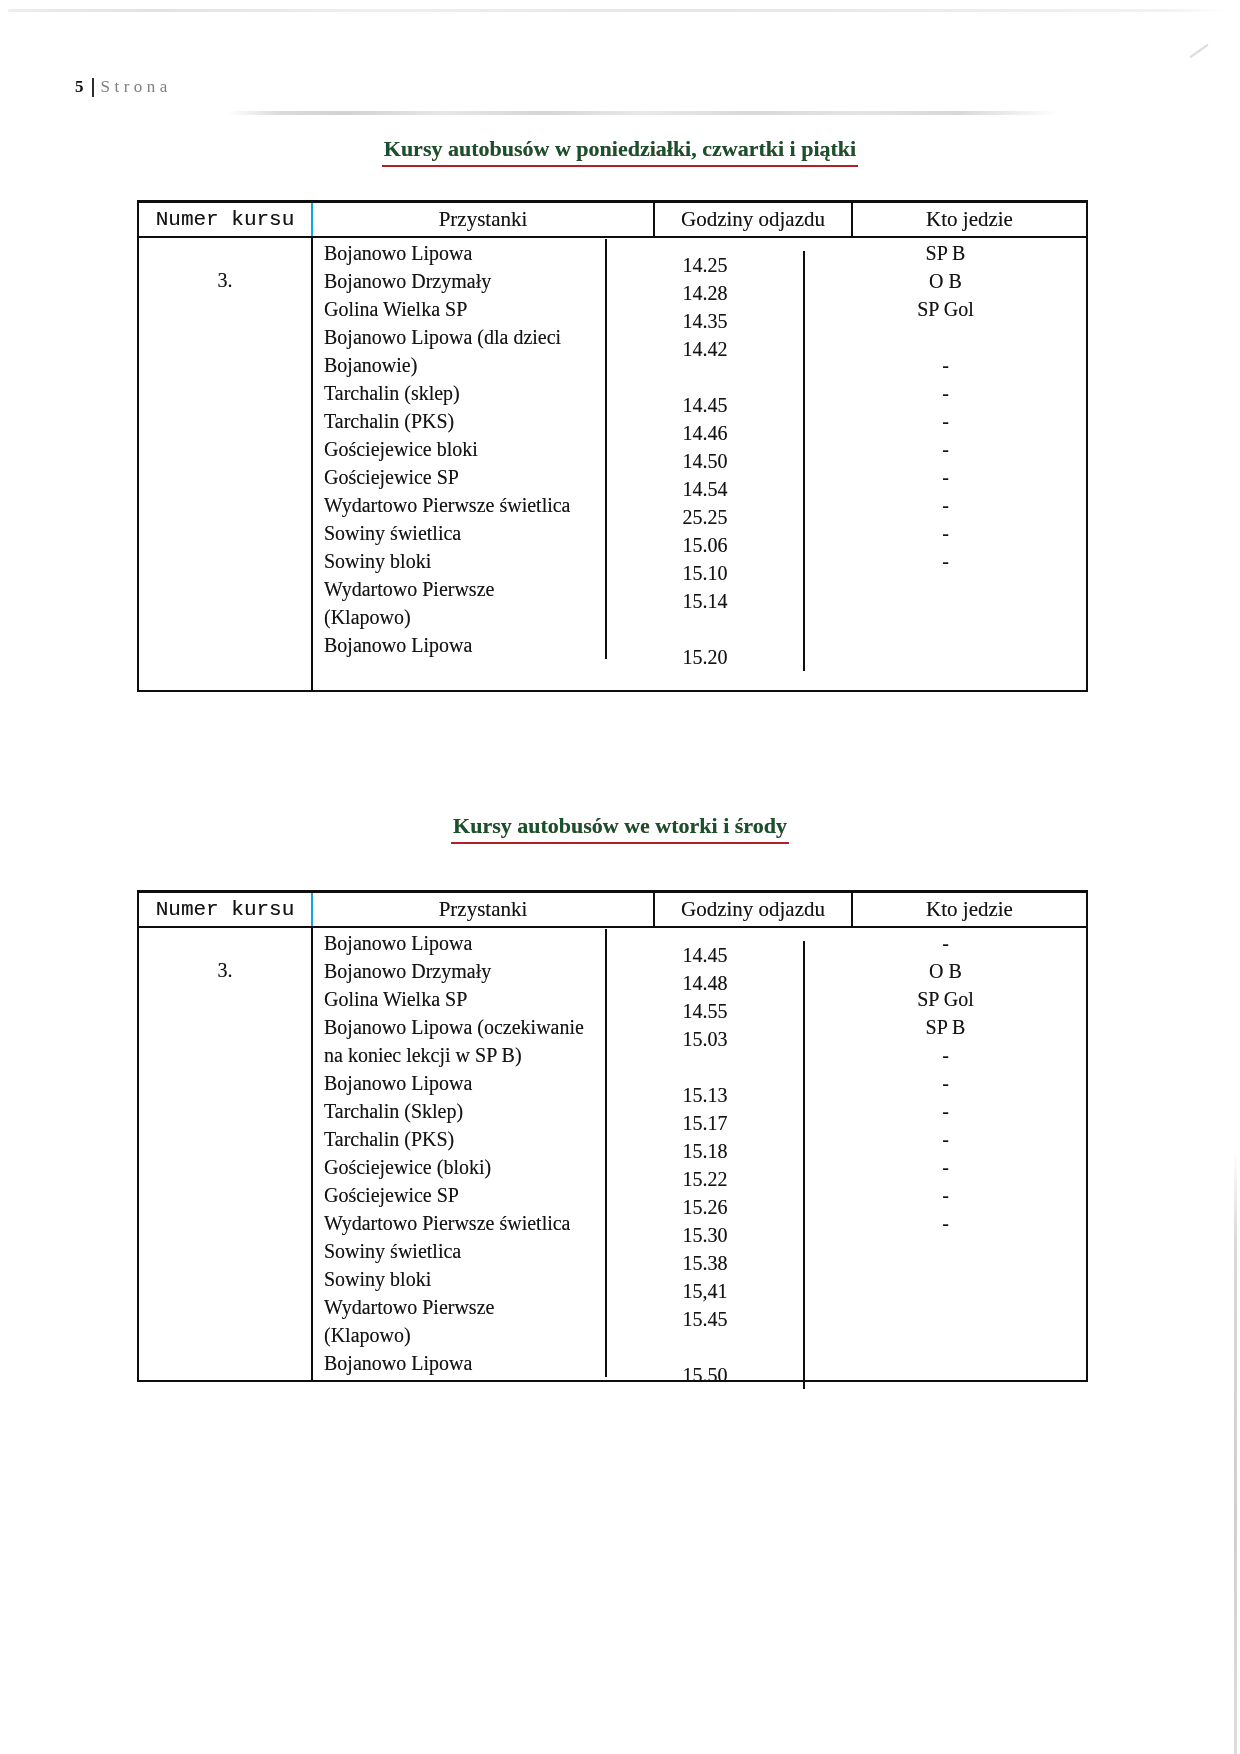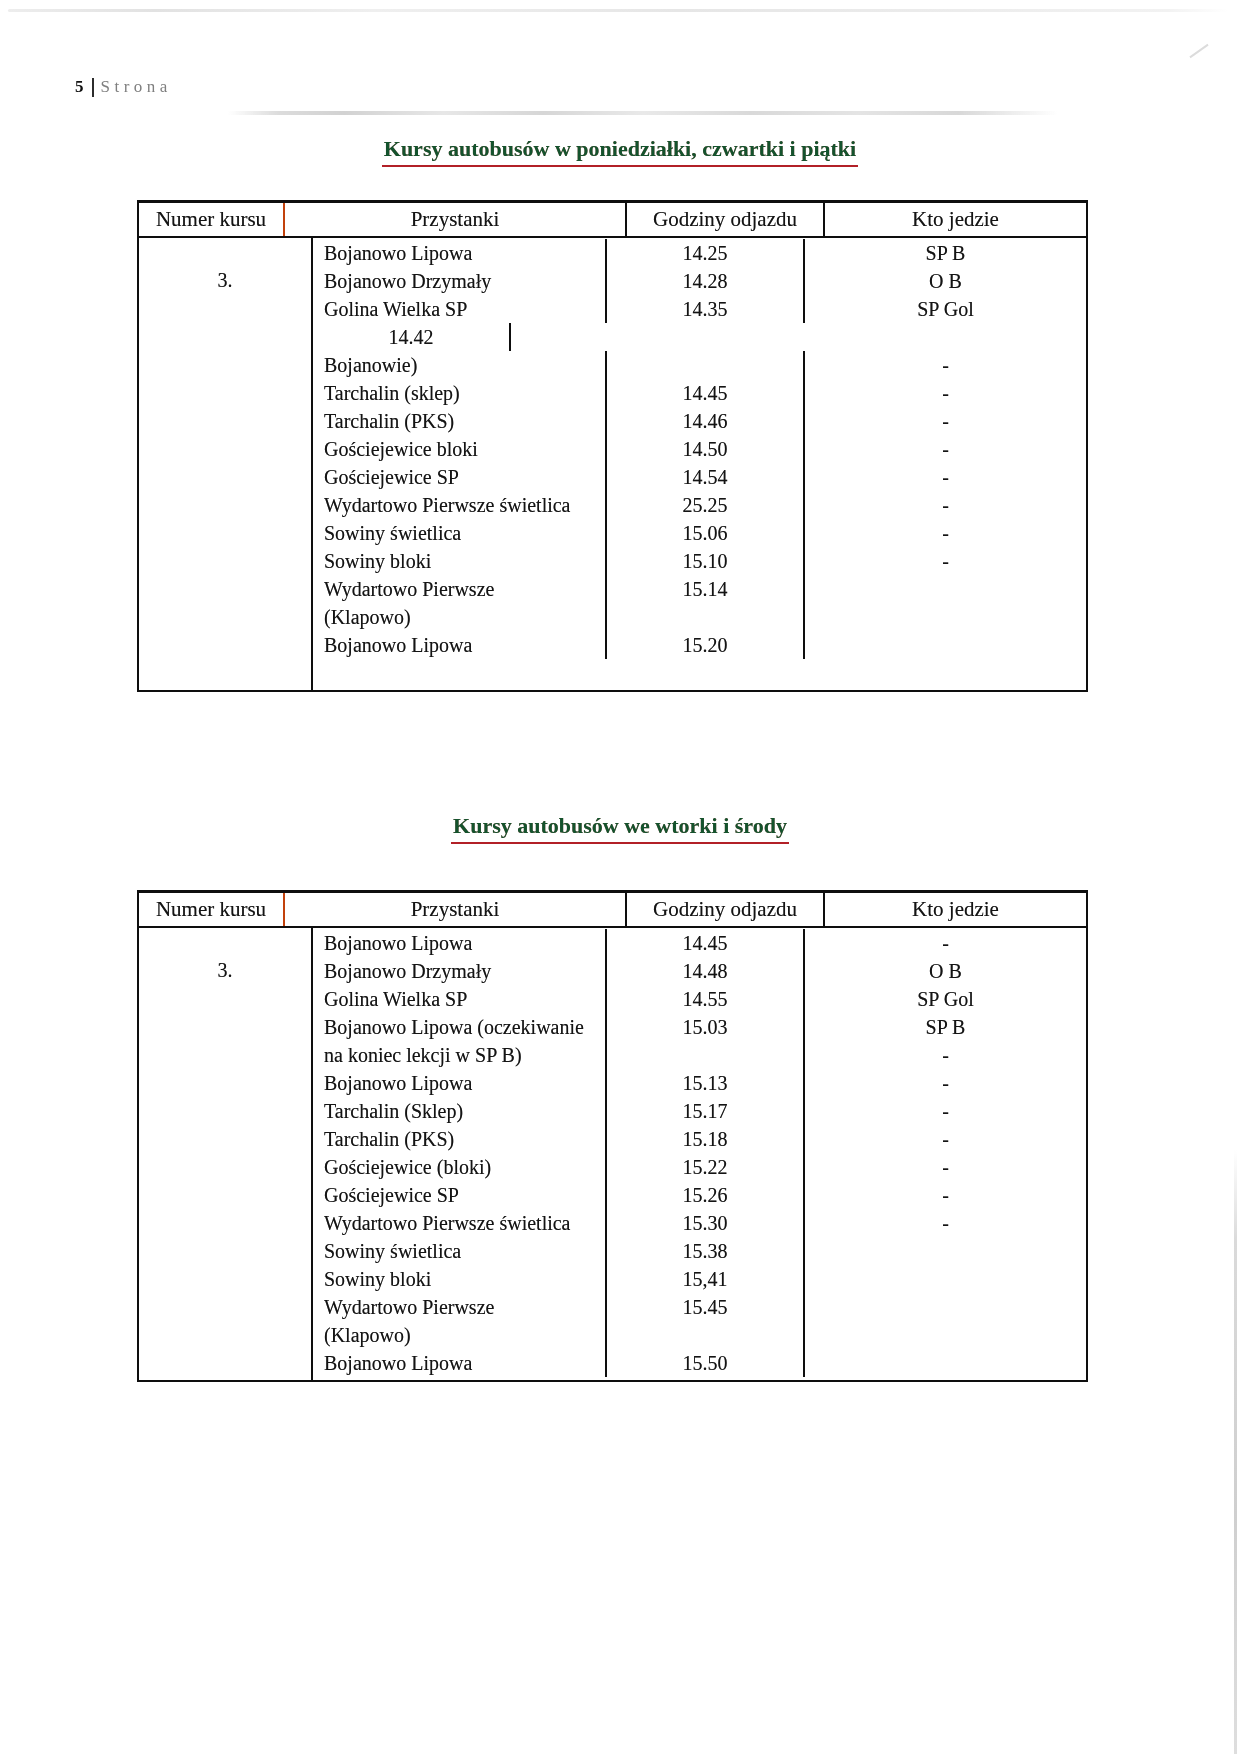--- a/index.html
+++ b/index.html
@@ -51,35 +51,35 @@
     width:951px;box-sizing:border-box;margin-left:137px;
     border:2px solid #0e0e0e;border-top-width:3px;
     font-size:20px;color:#141414;
     text-shadow:0 0 .4px rgba(0,0,0,.45);
     background:#fff;
   }
   #sec1 .ttable{margin-top:33px;}
   #sec2 .ttable{margin-top:46px;}
   .thead{display:flex;height:33px;border-bottom:2px solid #0e0e0e;align-items:center;font-size:21px;}
   .hc{box-sizing:border-box;text-align:center;height:100%;display:flex;align-items:center;justify-content:center;}
-  .hc-1{width:146px;border-right:2px solid #c2410c;}
+  .hc-1{width:174px;border-right:2px solid #0ea5e9;font-family:Liberation Mono, monospace;}
   .hc-2{width:342px;border-right:2px solid #0e0e0e;}
   .hc-3{width:198px;border-right:2px solid #0e0e0e;}
   .hc-4{flex:1;}
   .tbody{display:flex;min-height:452px;}
   .colkurs{width:174px;box-sizing:border-box;border-right:2px solid #0e0e0e;position:relative;}
   .kursnum{
     position:absolute;top:28px;left:0;width:100%;height:28px;
     display:flex;align-items:center;justify-content:center;
   }
   .rows{flex:1;padding-top:1px;}
   .trow{display:flex;height:28px;}
   .cell{box-sizing:border-box;height:100%;display:flex;align-items:center;overflow:hidden;white-space:nowrap;}
   .cell.stop{width:294px;border-right:2px solid #0e0e0e;padding-left:11px;}
-  .cell.time{width:198px;border-right:2px solid #0e0e0e;justify-content:center;}
+  .cell.time{width:198px;border-right:2px solid #0e0e0e;justify-content:center;margin-top:12px;}
   .cell.who{flex:1;justify-content:center;}
 </style>
 </head>
 <body>
 
 <div class="scan-topline"></div>
 <div class="scan-smudge"></div>
 <div class="scan-rightedge"></div>
 <div class="scan-corner-tick"></div>
 
@@ -114,20 +114,21 @@
             <div class="cell stop">Bojanowo Drzymały</div>
             <div class="cell time">14.28</div>
             <div class="cell who">O B</div>
           </div>
           <div class="trow">
             <div class="cell stop">Golina Wielka SP</div>
             <div class="cell time">14.35</div>
             <div class="cell who">SP Gol</div>
           </div>
           <div class="trow">
+            <div class="cell stop">Bojanowo Lipowa (dla dzieci</div>
             <div class="cell time">14.42</div>
             <div class="cell who"></div>
           </div>
           <div class="trow">
             <div class="cell stop">Bojanowie)</div>
             <div class="cell time"></div>
             <div class="cell who">-</div>
           </div>
           <div class="trow">
             <div class="cell stop">Tarchalin (sklep)</div>

